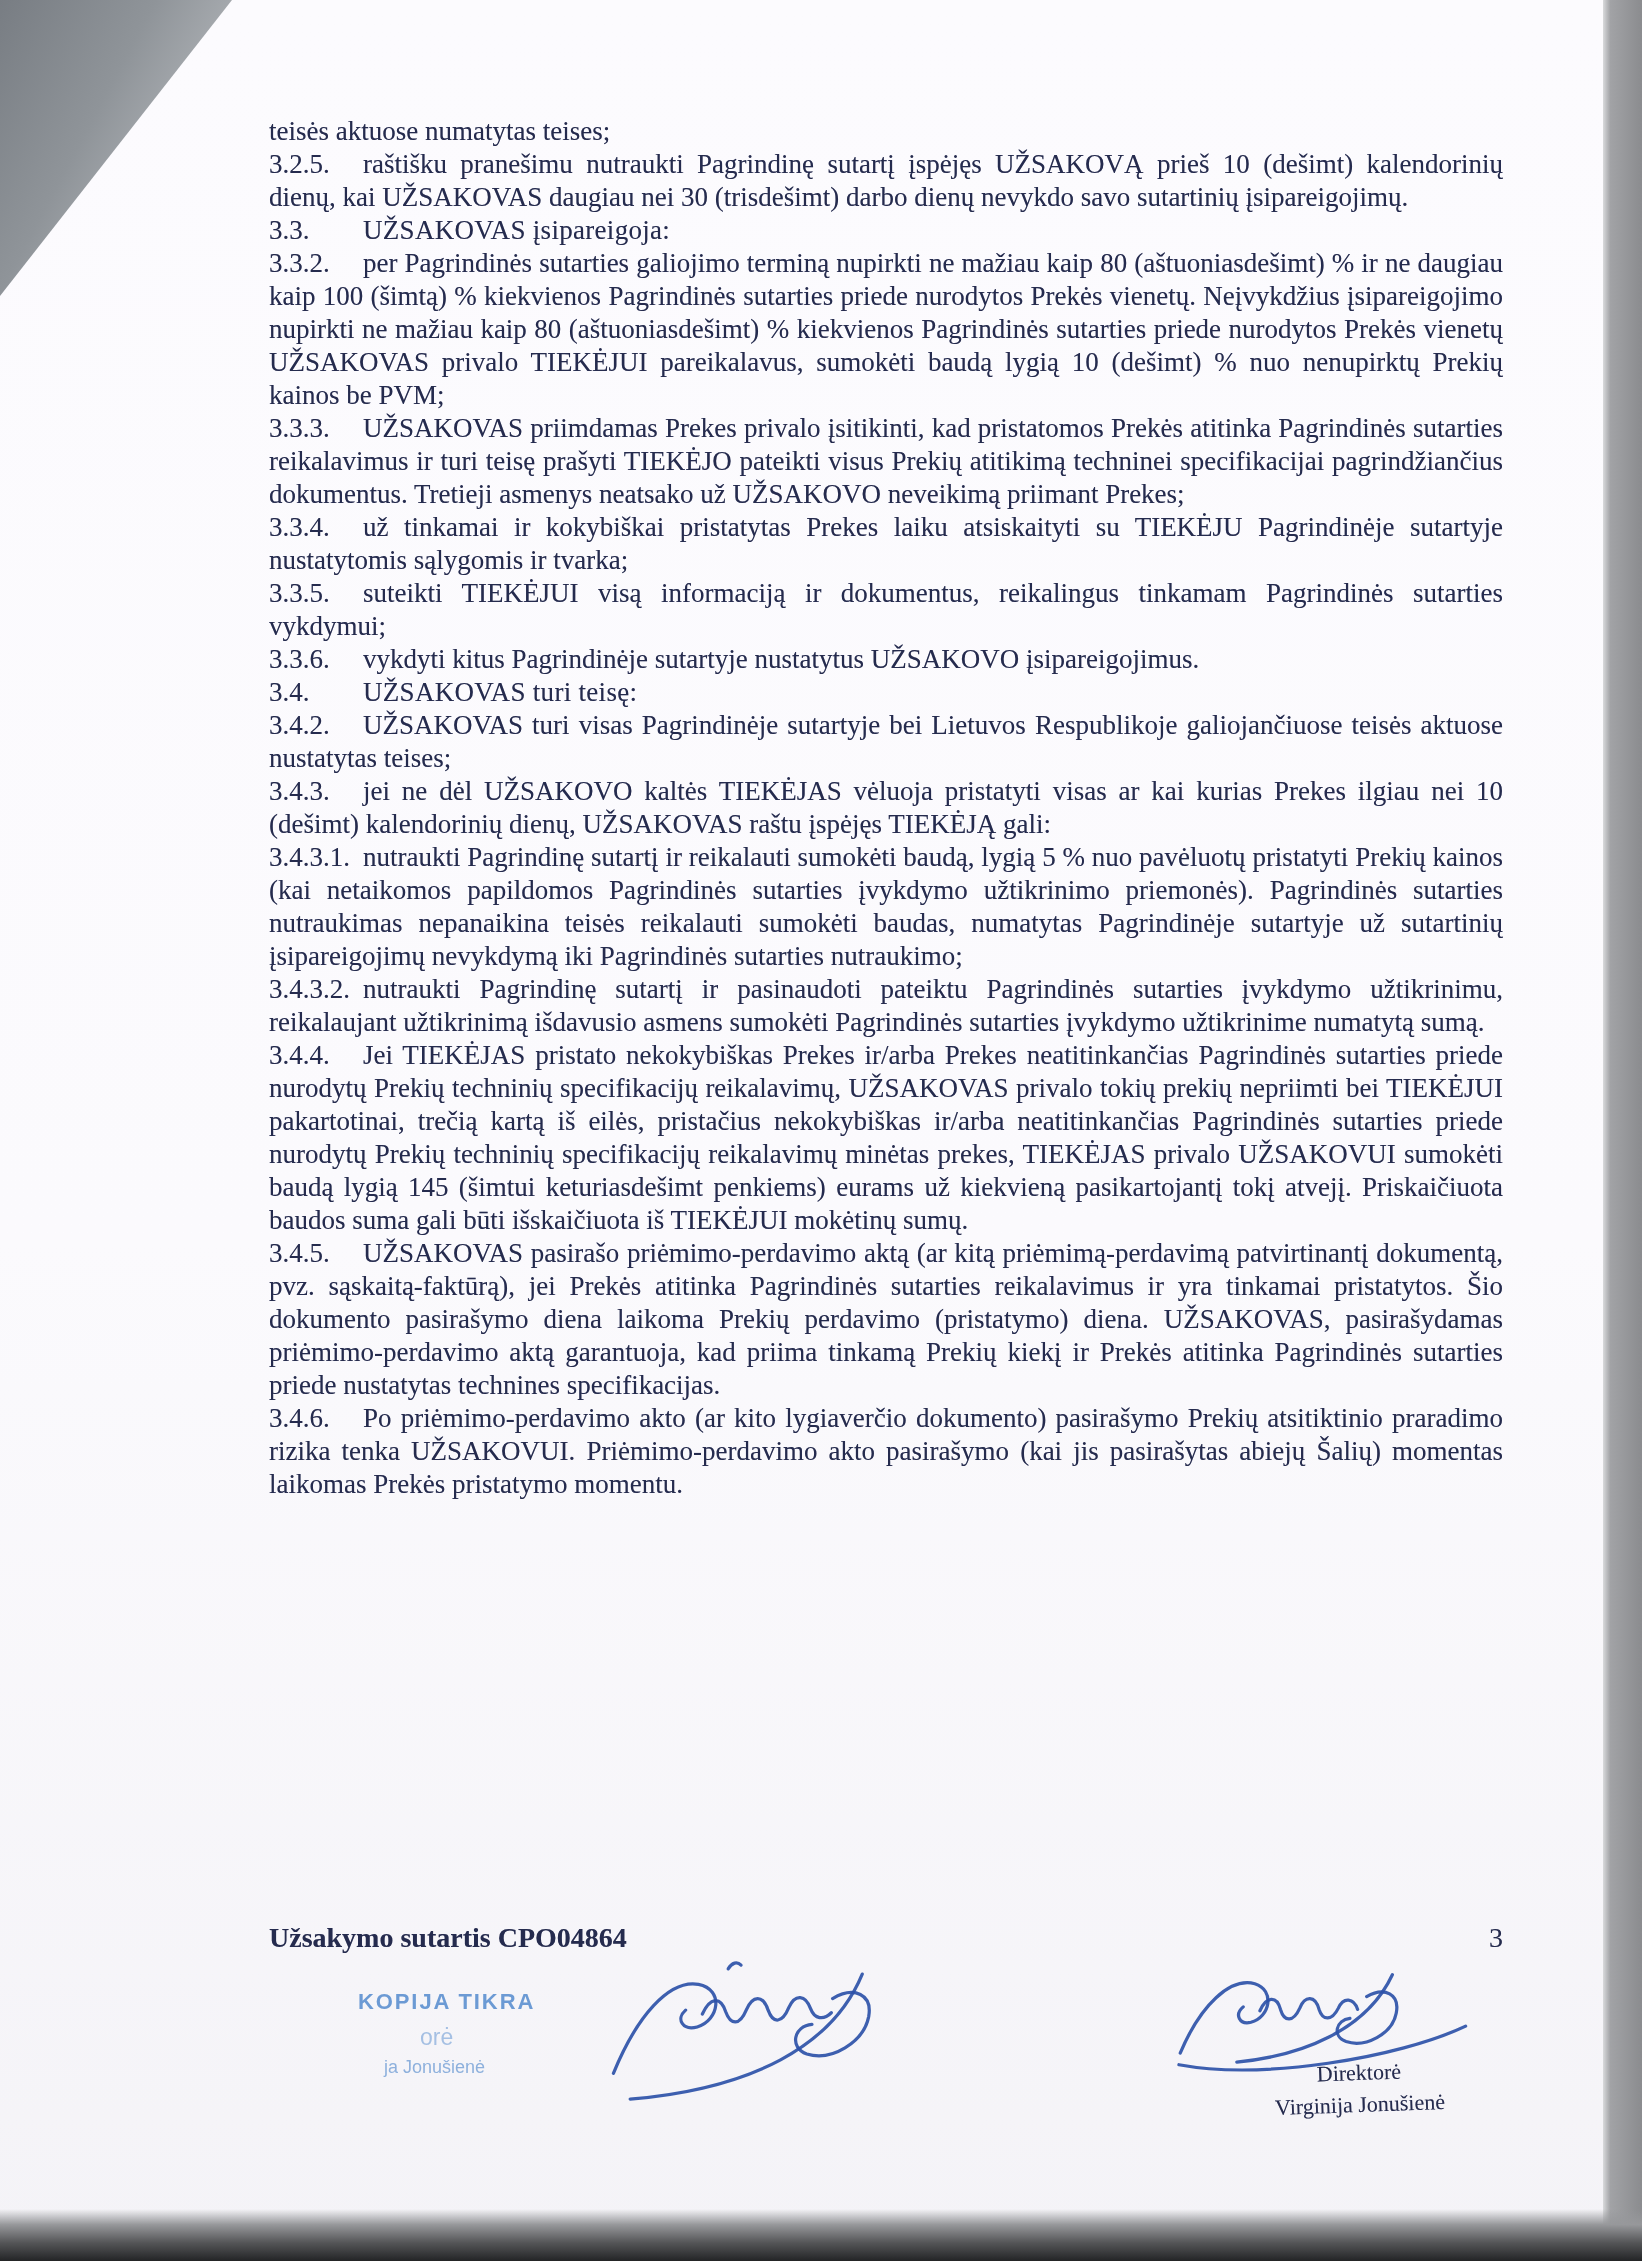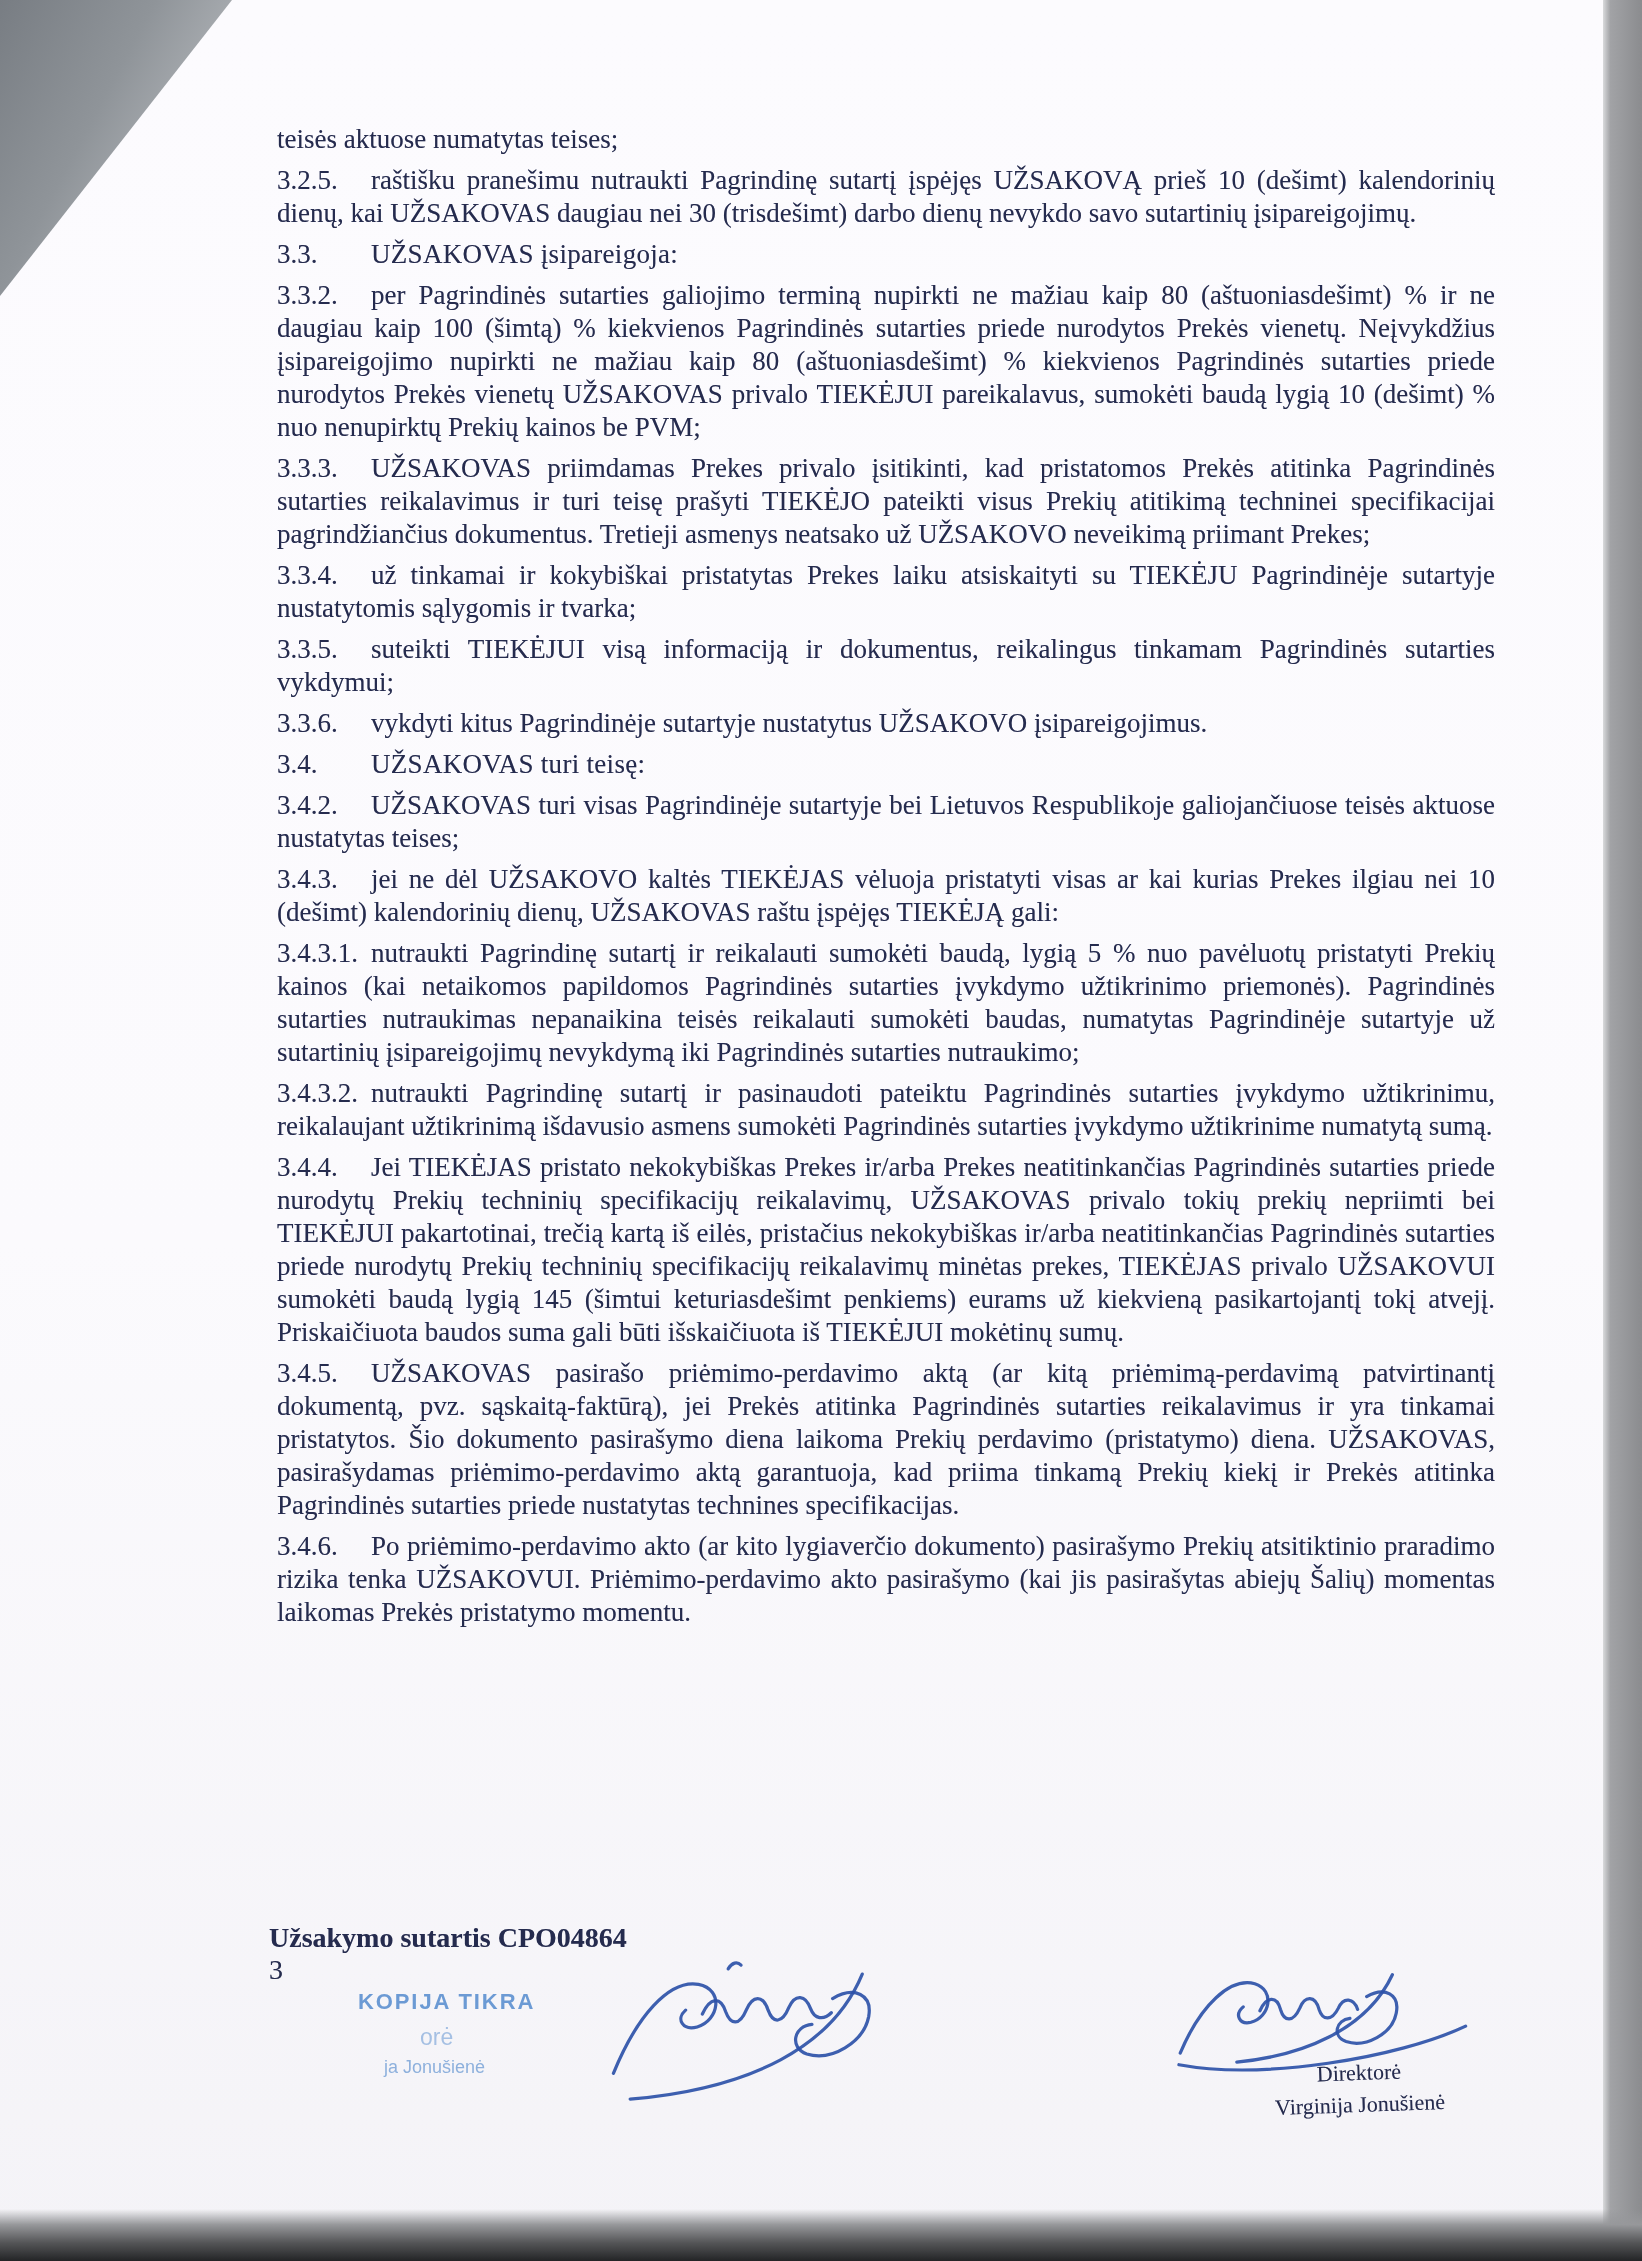--- a/index.html
+++ b/index.html
@@ -40,36 +40,35 @@
   }
 
   
   .body-text {
     position: absolute; left: 269px; top: 115px; width: 1234px;
     font-size: 27px; line-height: 33px;
     color: var(--text);
     text-align: justify;
     text-shadow: 0 0 0.6px rgba(37,43,78,.30);
   }
-  .para { margin: 8px; text-align: justify; }
+  .para { margin: 0; text-align: justify; }
   .num {
     display: inline-block;
     box-sizing: border-box;
     min-width: 94px;
     padding-right: 7.7px;
   }
   .para.bold .txt { font-weight: 400; letter-spacing: 0.3px; }
 
   
   .footer {
     position: absolute; left: 269px; top: 1922px; width: 1234px;
     display: flex; justify-content: space-between; align-items: baseline;
     font-size: 28px; color: var(--text);
     text-shadow: 0 0 0.6px rgba(37,43,78,.30);
-    flex-direction: column;
   }
   .footer-left { font-weight: 700; }
 
   
   .stamp {
     position: absolute; left: 358px; top: 1989px;
     color: var(--stamp);
     font-family: "Liberation Sans", sans-serif;
     filter: blur(0.3px);
   }

